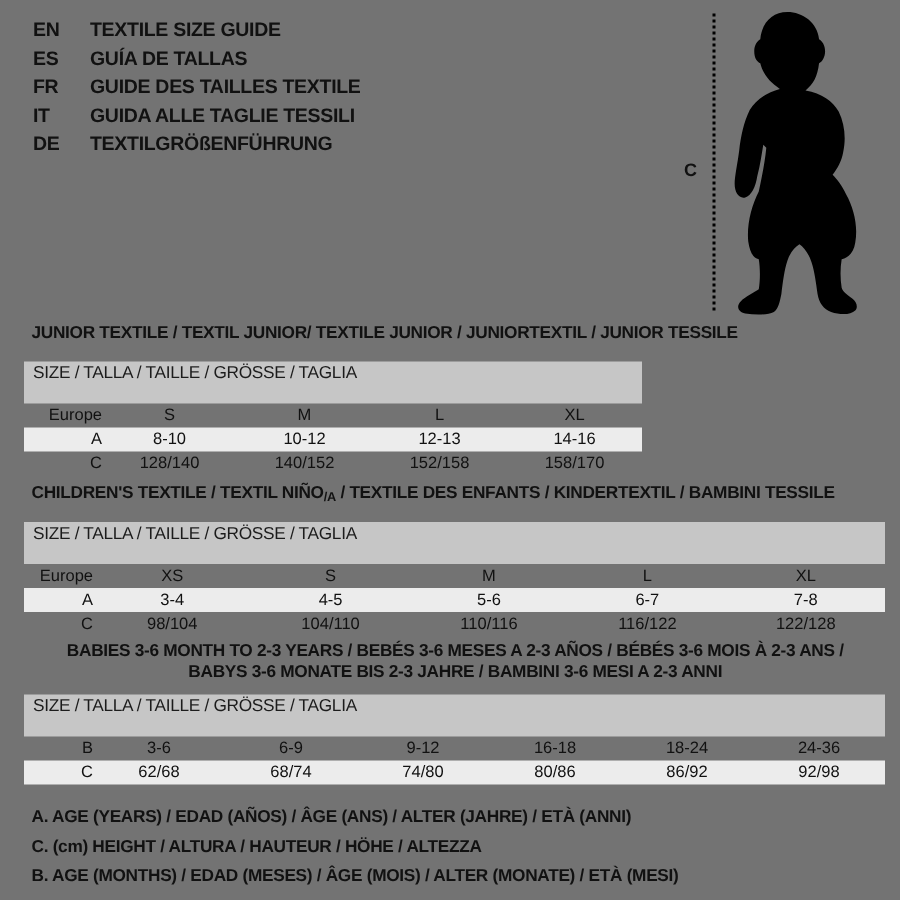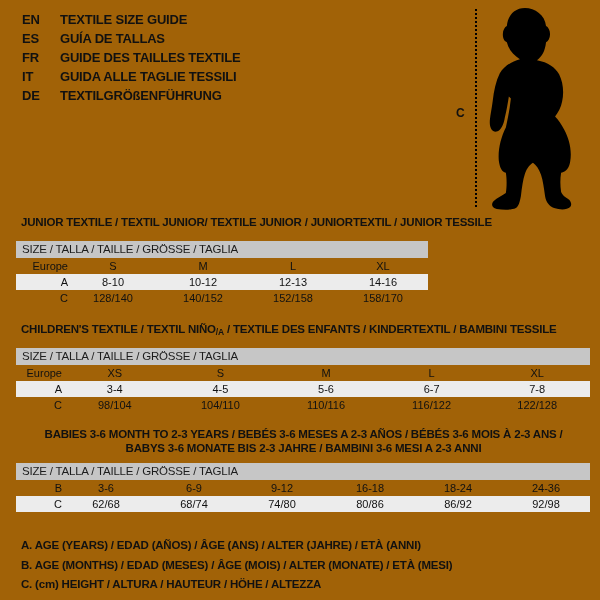--- a/index.html
+++ b/index.html
@@ -1,35 +1,35 @@
 <!DOCTYPE html>
 <html><head>
 <meta charset="utf-8">
 <style>
   html,body { margin:0; padding:0; background:#fff; }
   .page {
-    position:relative; width:600px; height:600px; background:#a16207;
+    position:relative; width:600px; height:600px; background:#737373;
     font-family:"Liberation Sans", sans-serif; color:#111; overflow:hidden;
     -webkit-font-smoothing:antialiased;
   }
   
   .langs { position:absolute; left:22px; top:10px; }
   .lang-row { display:flex; height:19px; line-height:19px; font-weight:bold; font-size:13px; letter-spacing:-0.2px; }
   .lang-code { width:38px; }
   
   .dotline { position:absolute; left:475px; top:9px; height:198px; border-left:2px dotted #000; }
   .height-label { position:absolute; left:456px; top:106px; font-weight:bold; font-size:12px; }
   .baby-svg { position:absolute; left:486px; top:5px; }
   
   .section-title { position:absolute; left:21px; font-weight:bold; font-size:11.5px; letter-spacing:-0.2px; white-space:nowrap;text-align:center; }
   .section-title.two-line { white-space:normal; width:565px; line-height:13.5px; }
   .sub { font-size:8.5px; vertical-align:-2px; }
   
   .size-table { position:absolute; left:16px; font-size:11px; }
-  .bar { height:17px; line-height:17px; background:#c6c6c6; padding-left:6px; font-size:11.5px; color:#1c1c1c; letter-spacing:-0.2px; }
+  .bar { height:28px; line-height:17px; background:#c6c6c6; padding-left:6px; font-size:11.5px; color:#1c1c1c; letter-spacing:-0.2px; }
   .trow { display:flex; height:16px; line-height:16px; }
   .trow.shaded { background:#ececec; }
   .lbl { box-sizing:border-box; padding-left:6px; text-align:right; }
   .t-junior { top:241px; width:412px; }
   .t-children { top:348px; width:574px; }
   .t-babies { top:463px; width:574px; }
   .t-junior .lbl { width:52px; }
   .t-children .lbl, .t-babies .lbl { width:46px; }
   .val { flex:1; text-align:center; }
   
@@ -157,17 +157,17 @@
       <span class="val">68/74</span>
       <span class="val">74/80</span>
       <span class="val">80/86</span>
       <span class="val">86/92</span>
       <span class="val">92/98</span>
     </div>
   </div>
 
   <div class="notes">
     <div class="note-line">A. AGE (YEARS) / EDAD (AÑOS) / ÂGE (ANS) / ALTER (JAHRE) / ETÀ (ANNI)</div>
+    <div class="note-line">C. (cm) HEIGHT / ALTURA / HAUTEUR / HÖHE / ALTEZZA</div>
     <div class="note-line">B. AGE (MONTHS) / EDAD (MESES) / ÂGE (MOIS) / ALTER (MONATE) / ETÀ (MESI)</div>
-    <div class="note-line">C. (cm) HEIGHT / ALTURA / HAUTEUR / HÖHE / ALTEZZA</div>
   </div>
 
 </div>
 
 </body></html>

